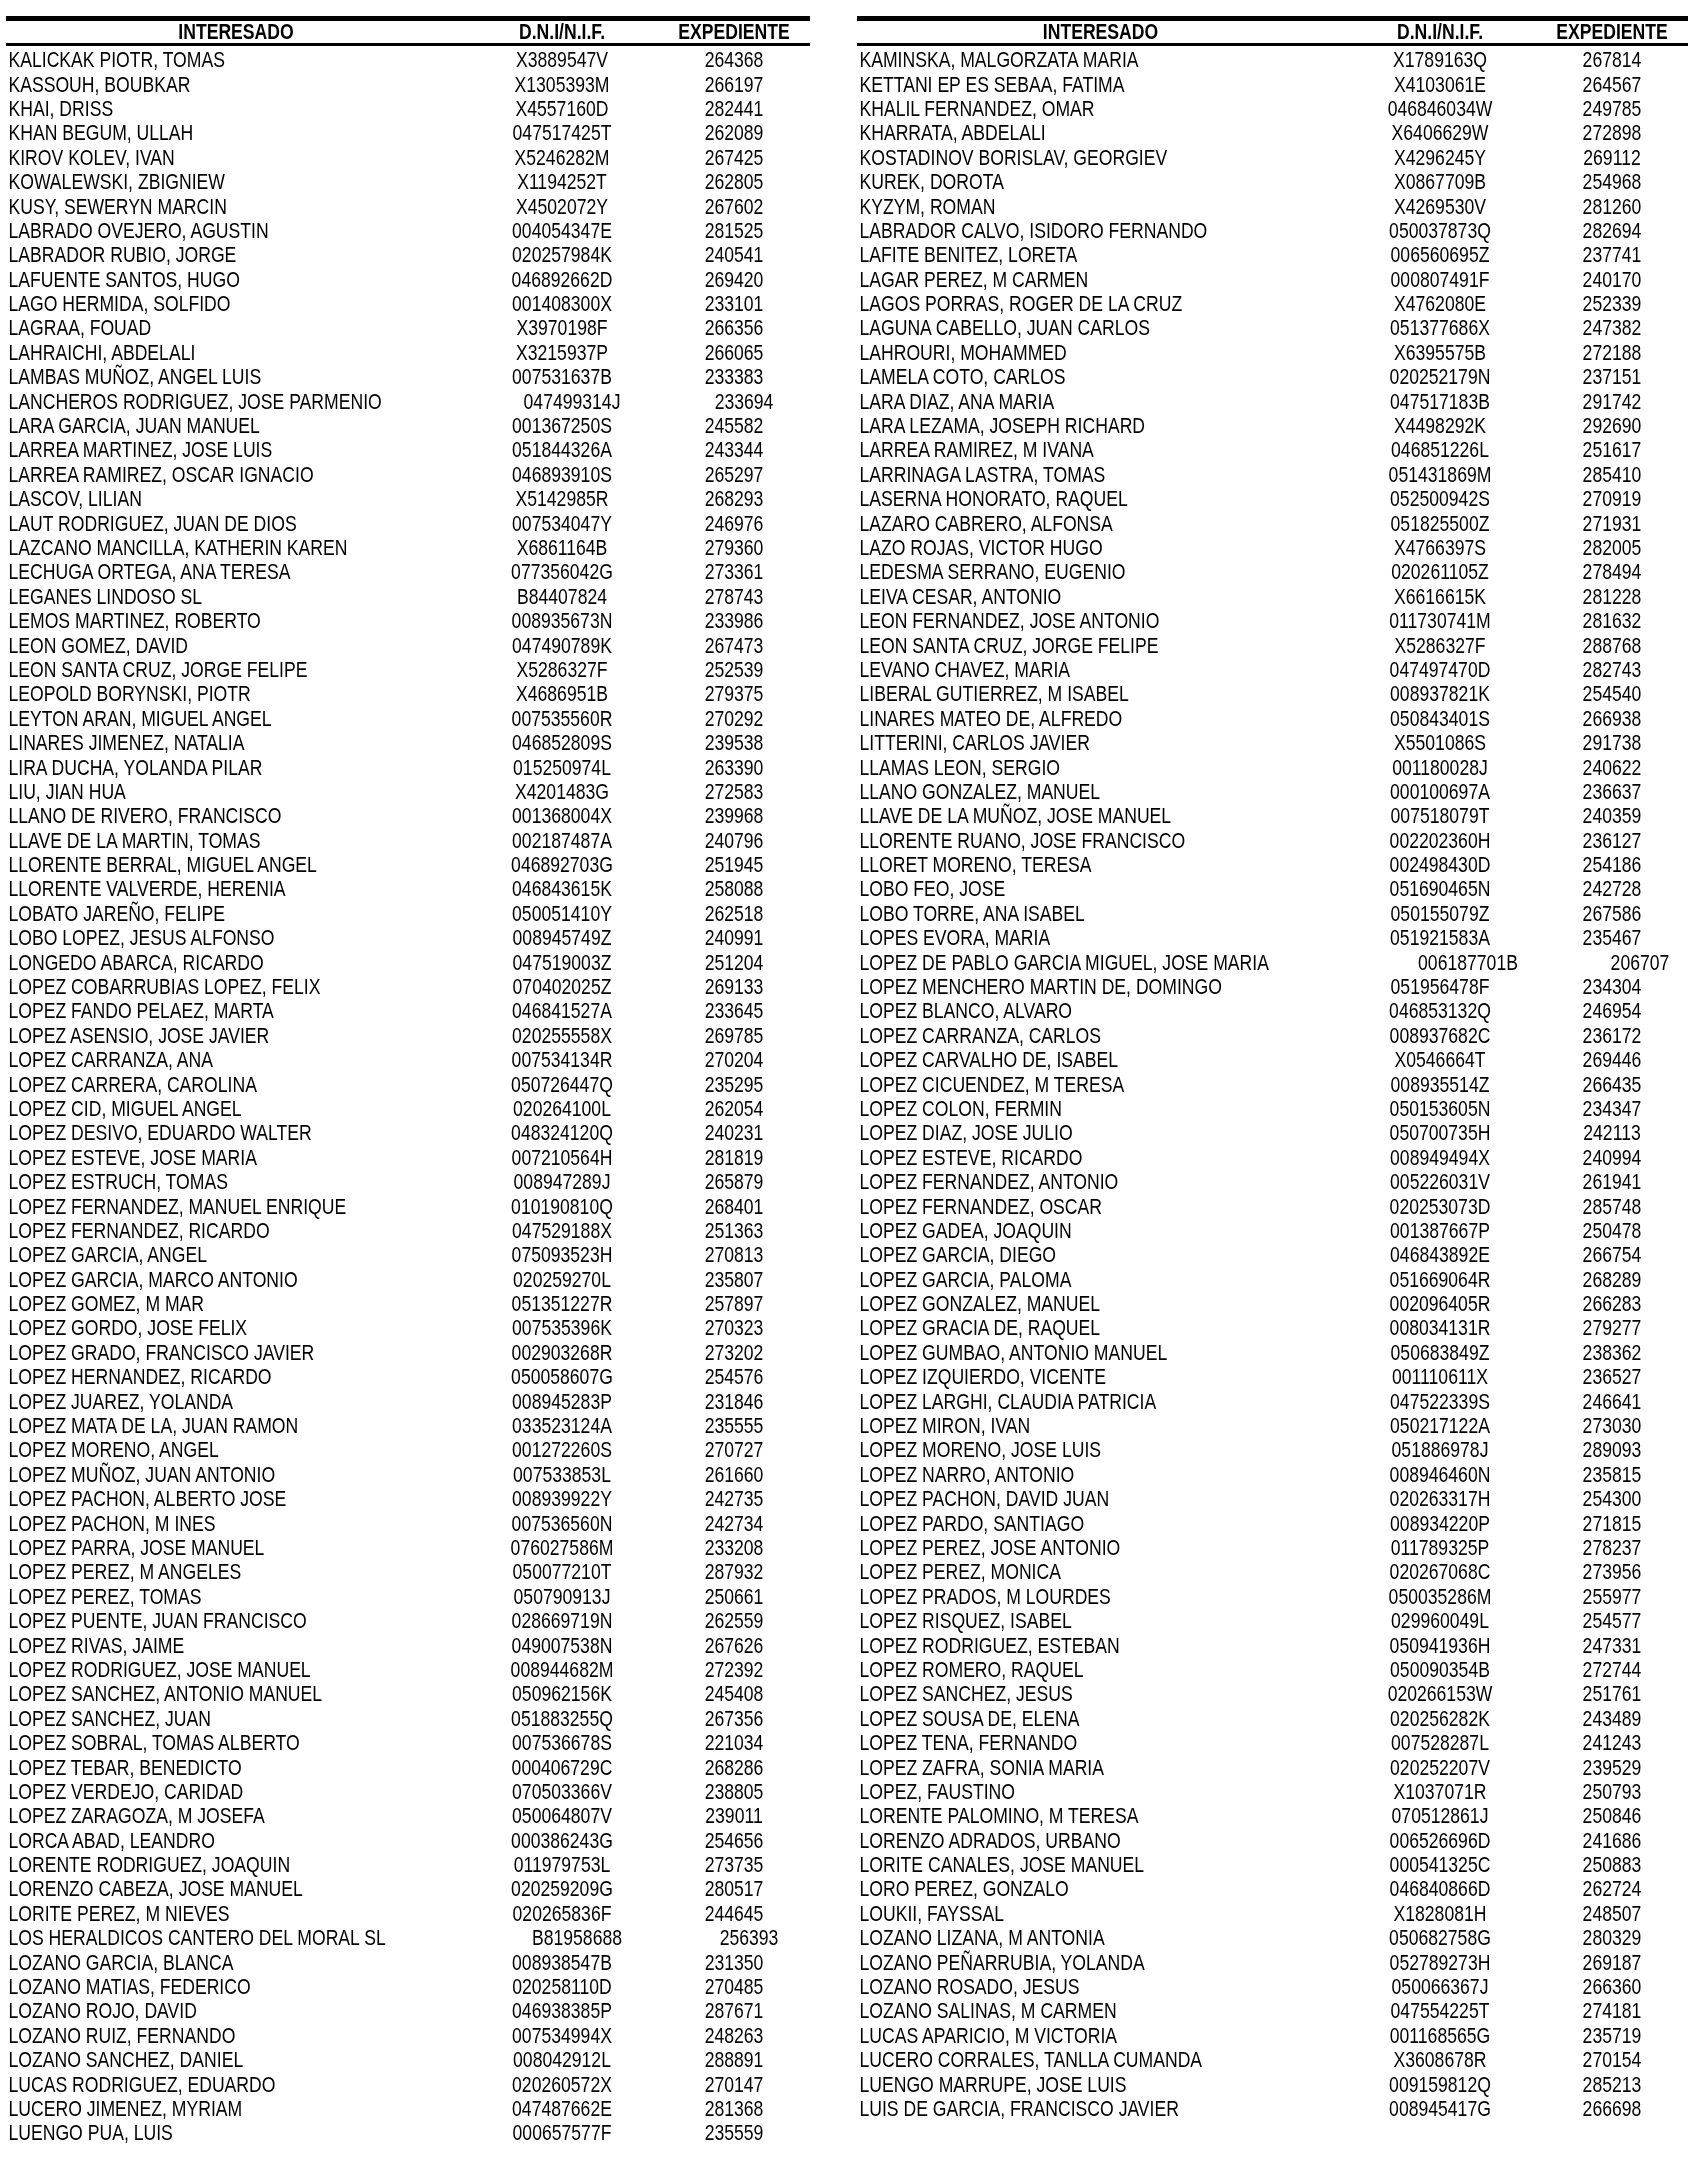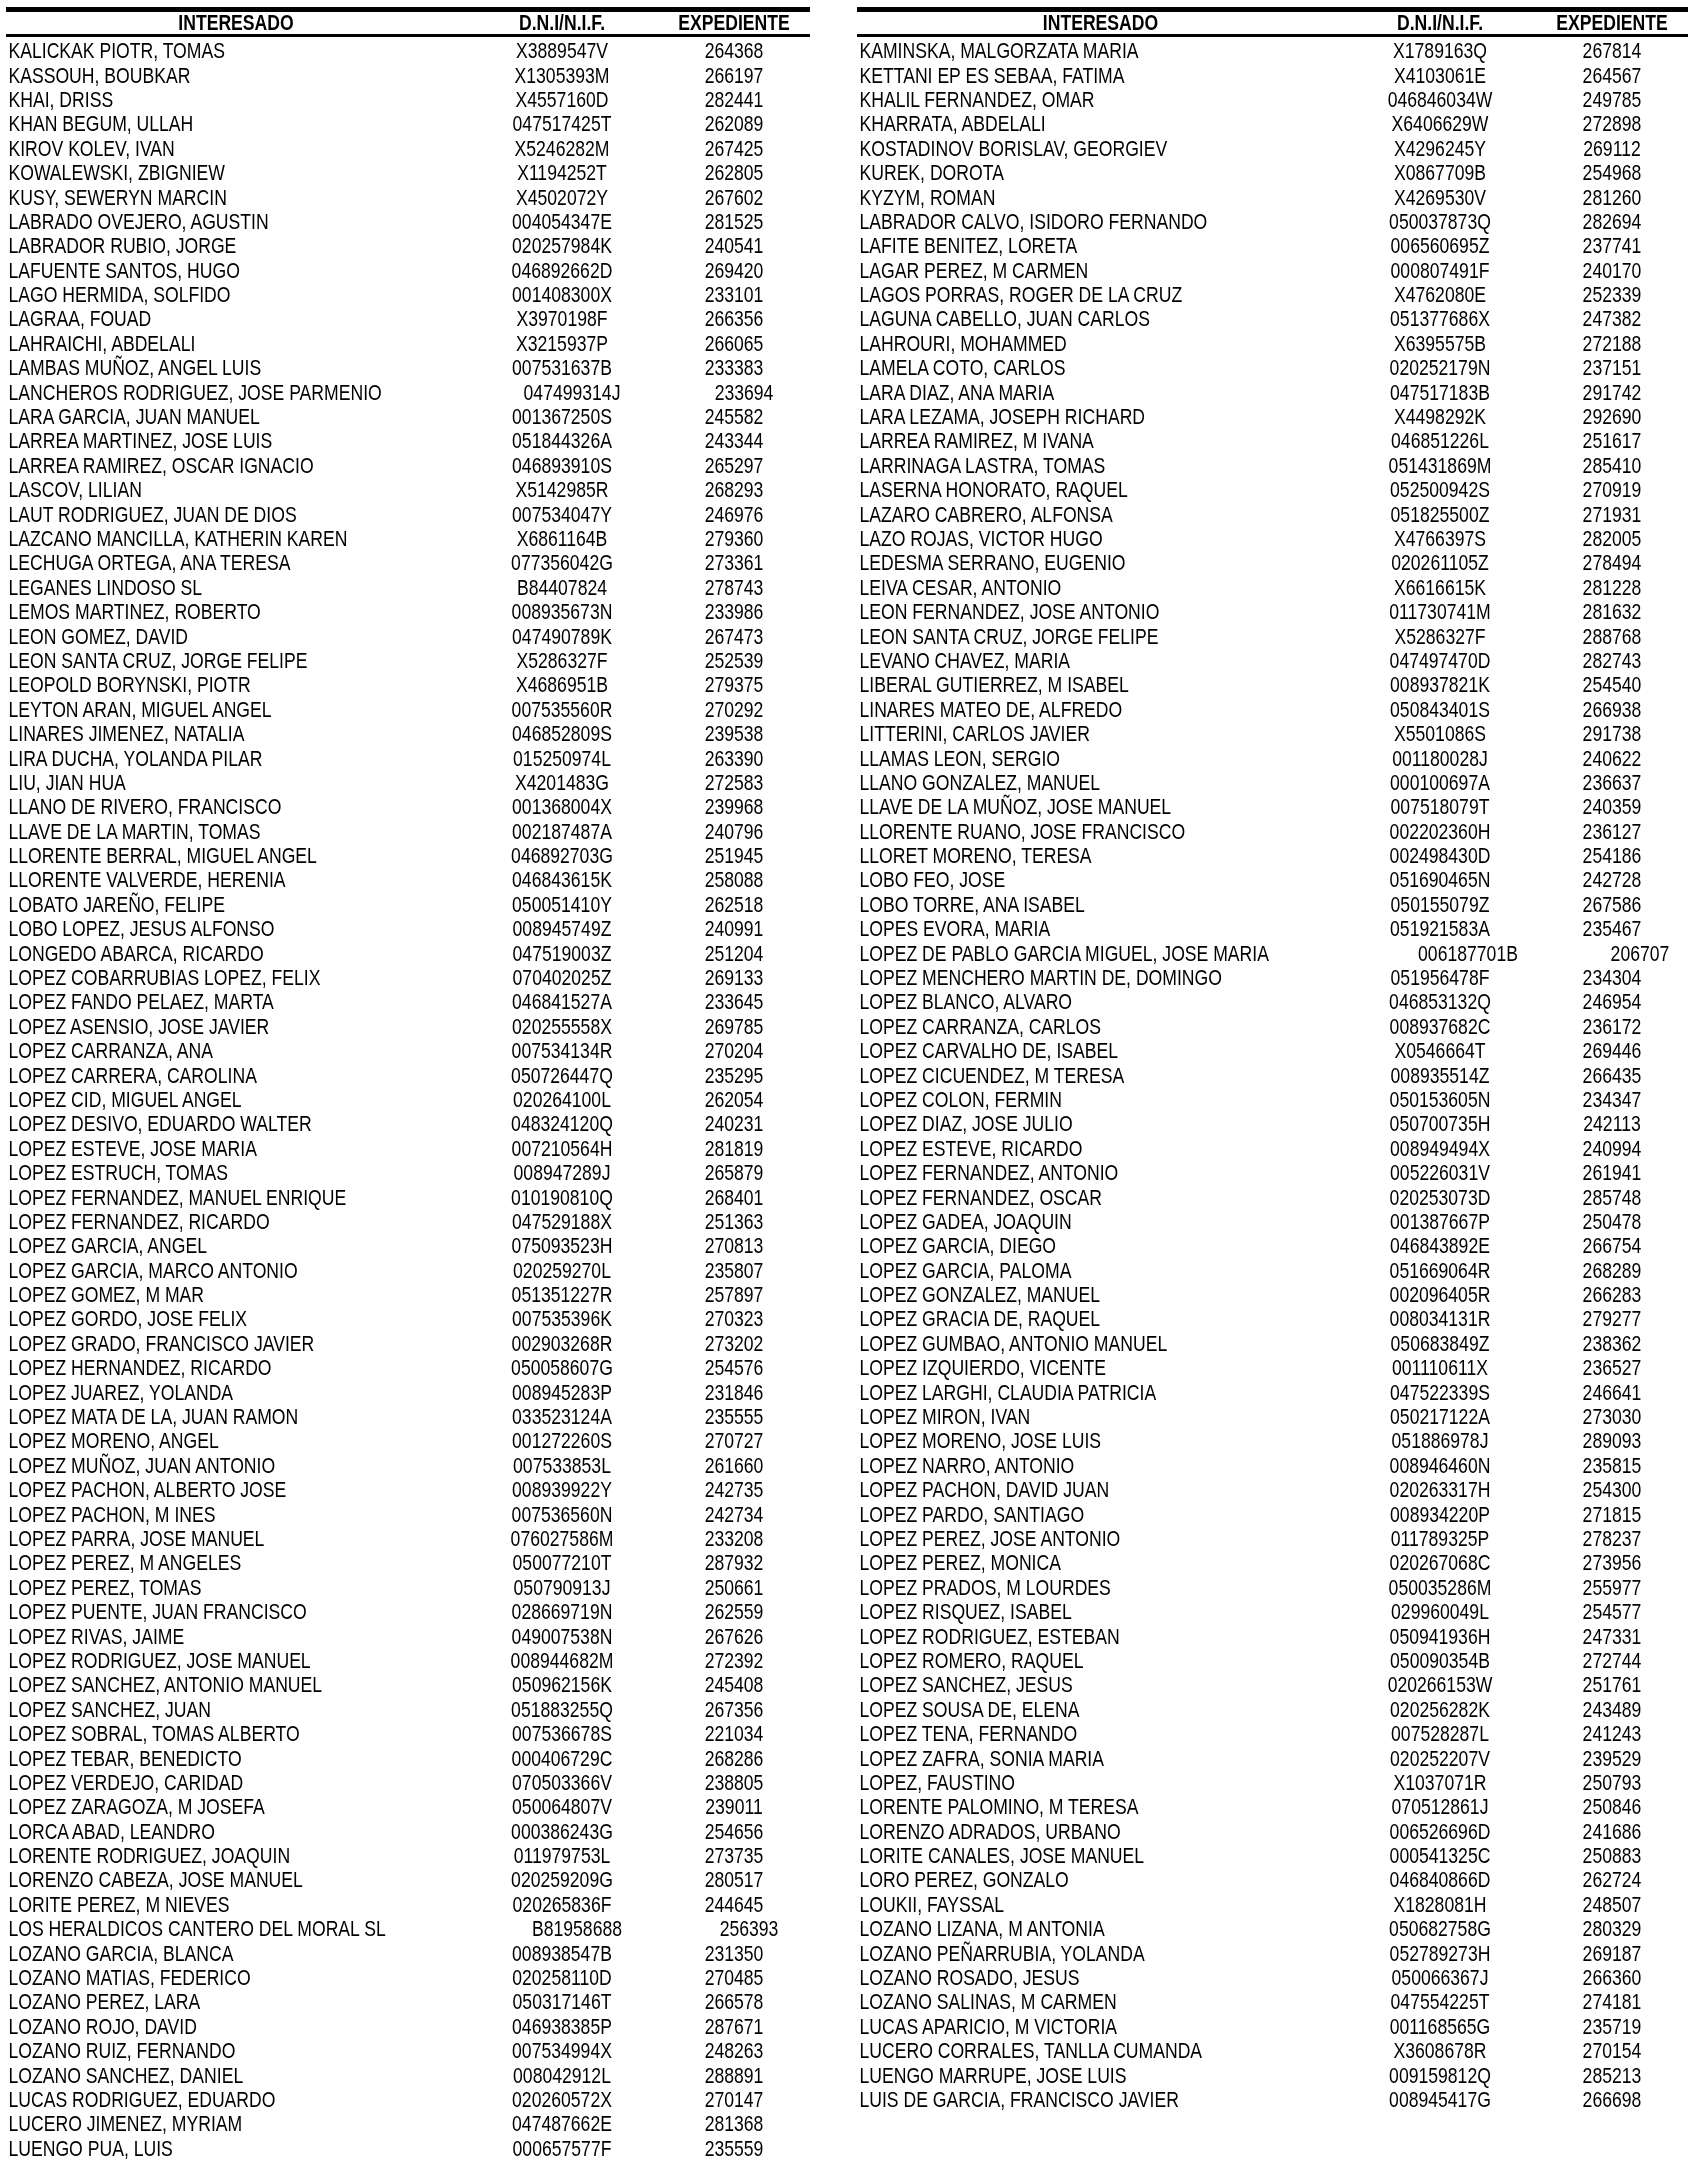--- a/index.html
+++ b/index.html
@@ -7,21 +7,21 @@
     padding: 0;
     background: #ffffff;
     width: 1694px;
     height: 2183px;
     overflow: hidden;
     font-family: "Liberation Sans", "DejaVu Sans", sans-serif;
     color: #000;
   }
   .page {
     display: flex;
-    padding-top: 7px;
+    padding-top: 16px;
   }
   .tbl { flex: 0 0 auto; }
   .tbl-left  { width: 804px; margin-left: 6.2px; }
   .tbl-right { width: 831px; margin-left: 47px; }
   .toprule { height: 5.4px; background: #000; }
   .midrule { height: 3.1px; background: #000; margin-bottom: 1.5px; }
   .header {
     height: 22px;
     display: flex;
     align-items: center;
@@ -470,25 +470,20 @@
           <div class="cell c-name">LOZANO GARCIA, BLANCA</div>
           <div class="cell c-dni">008938547B</div>
           <div class="cell c-exp">231350</div>
         </div>
         <div class="row">
           <div class="cell c-name">LOZANO MATIAS, FEDERICO</div>
           <div class="cell c-dni">020258110D</div>
           <div class="cell c-exp">270485</div>
         </div>
         <div class="row">
-          <div class="cell c-name">LOZANO PEREZ, LARA</div>
-          <div class="cell c-dni">050317146T</div>
-          <div class="cell c-exp">266578</div>
-        </div>
-        <div class="row">
           <div class="cell c-name">LOZANO ROJO, DAVID</div>
           <div class="cell c-dni">046938385P</div>
           <div class="cell c-exp">287671</div>
         </div>
         <div class="row">
           <div class="cell c-name">LOZANO RUIZ, FERNANDO</div>
           <div class="cell c-dni">007534994X</div>
           <div class="cell c-exp">248263</div>
         </div>
         <div class="row">

